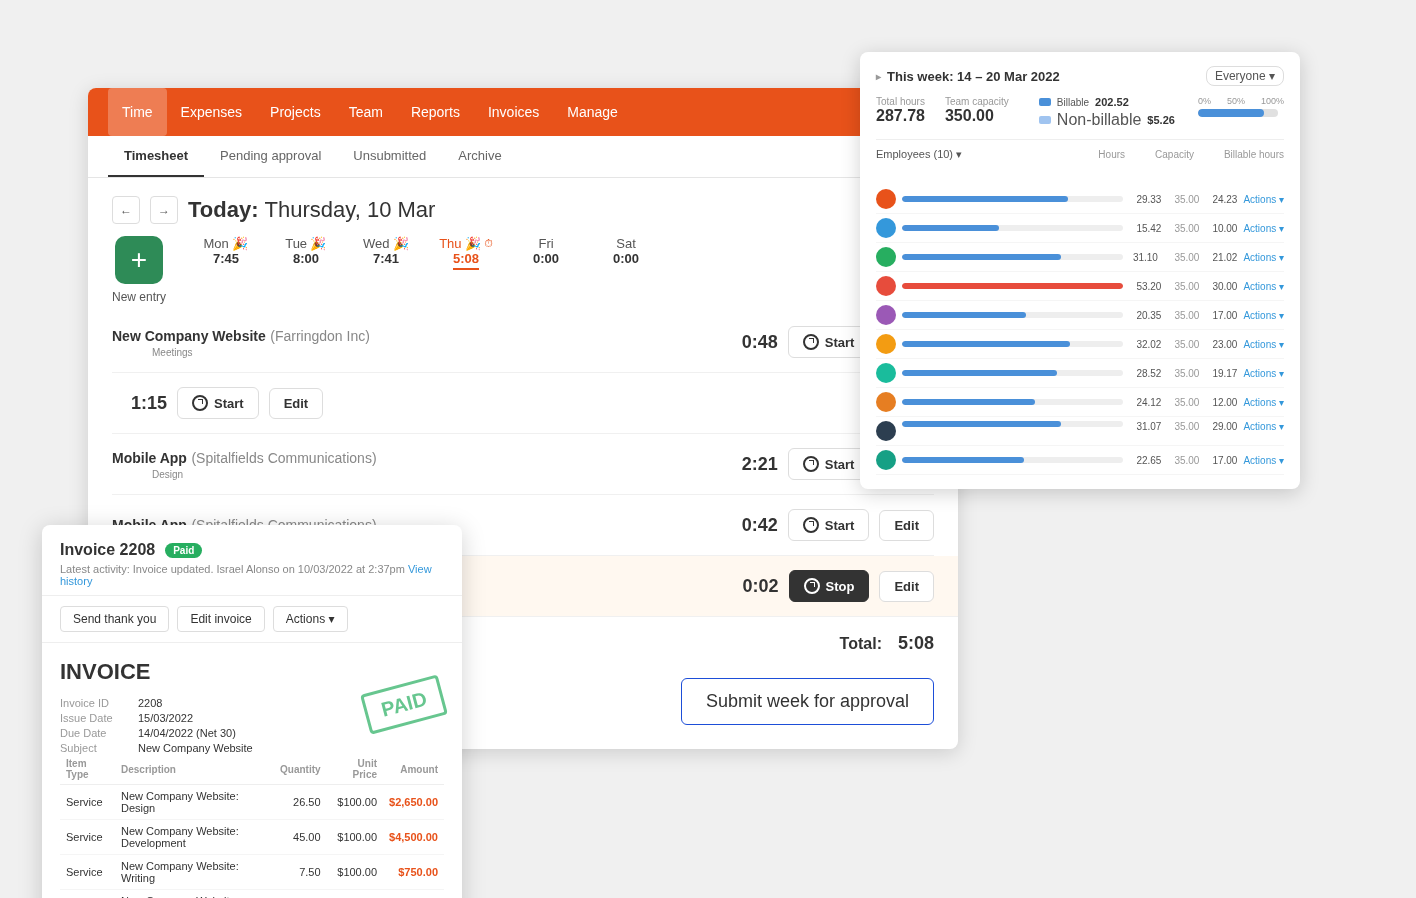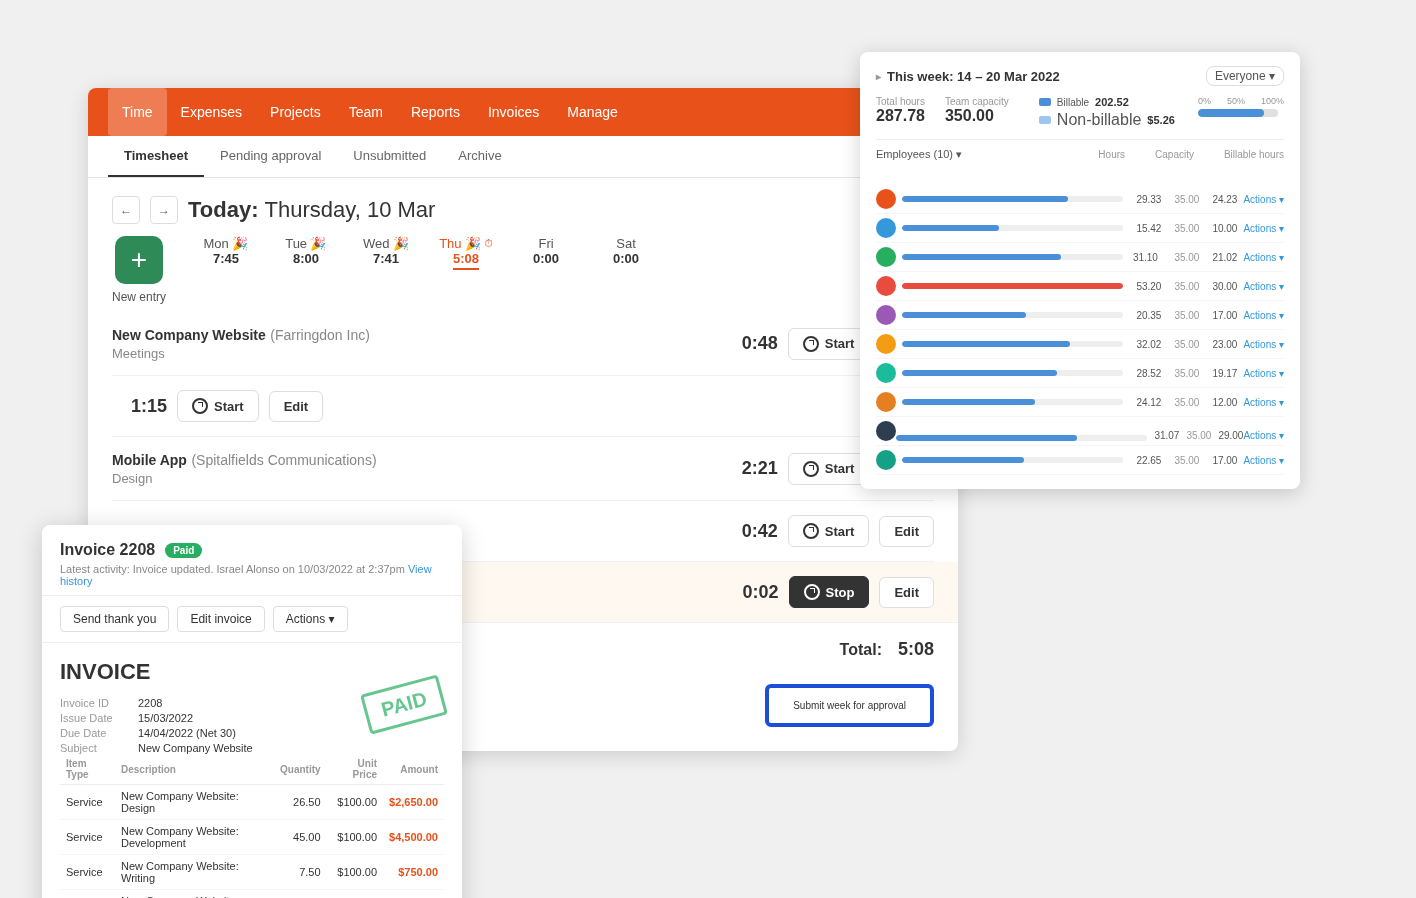--- a/index.html
+++ b/index.html
@@ -167,23 +167,24 @@
       font-size: 14px;
       font-weight: 700;
       color: #333;
     }
     .entry-client {
       font-size: 14px;
       color: #888;
       font-weight: 400;
     }
     .entry-task {
-      font-size: 13px;
+      font-size: 10px;
       color: #888;
       margin-top: 2px;
+      margin-left: 40px;
     }
     .entry-actions {
       display: flex;
       align-items: center;
       gap: 10px;
     }
     .entry-time {
       font-size: 18px;
       font-weight: 600;
       color: #333;
@@ -246,24 +247,24 @@
     }
 
     
     .submit-area {
       padding: 8px 24px 24px;
       display: flex;
       justify-content: flex-end;
     }
     .submit-btn {
       background: #fff;
-      border: 4px solid #1d4ed8;
+      border: 1px solid #1d4ed8;
       border-radius: 6px;
       padding: 12px 24px;
-      font-size: 10px;
+      font-size: 18px;
       font-weight: 500;
       color: #333;
       cursor: pointer;
     }
 
     
     .reports-panel {
       position: absolute;
       top: 52px;
       left: 860px;
@@ -761,21 +762,21 @@
         <div style="display: flex; align-items: center; padding: 4px 0px; border-bottom: 1px solid rgb(245, 245, 245); gap: 6px;">
     <div style="width:20px;height:20px;border-radius:50%;background:#e67e22;flex-shrink:0"></div>
     <div style="flex:1;height:6px;background:#eee;border-radius:3px;overflow:hidden">
       <div style="width:60%;height:100%;background:#4a90d9;border-radius:3px"></div>
     </div>
     <span style="font-size:10px;color:#555;min-width:32px;text-align:right">24.12</span>
     <span style="font-size:10px;color:#999;min-width:32px;text-align:right">35.00</span>
     <span style="font-size:10px;color:#555;min-width:32px;text-align:right">12.00</span>
     <span style="font-size:10px;color:#3498db;cursor:pointer">Actions ▾</span>
   </div>
-        <div style="display: flex; align-items: flex-end; padding: 4px 0px; border-bottom: 1px solid rgb(245, 245, 245); ">
+        <div style="display: flex; align-items: flex-start; padding: 4px 0px; border-bottom: 1px solid rgb(245, 245, 245); gap: 6px;">
     <div style="width:20px;height:20px;border-radius:50%;background:#2c3e50;flex-shrink:0"></div>
     <div style="flex:1;height:6px;background:#eee;border-radius:3px;overflow:hidden">
       <div style="width:72%;height:100%;background:#4a90d9;border-radius:3px"></div>
     </div>
     <span style="font-size:10px;color:#555;min-width:32px;text-align:right">31.07</span>
     <span style="font-size:10px;color:#999;min-width:32px;text-align:right">35.00</span>
     <span style="font-size:10px;color:#555;min-width:32px;text-align:right">29.00</span>
     <span style="font-size:10px;color:#3498db;cursor:pointer">Actions ▾</span>
   </div>
         <div style="display: flex; align-items: center; padding: 4px 0px; border-bottom: 1px solid rgb(245, 245, 245); gap: 6px;">

